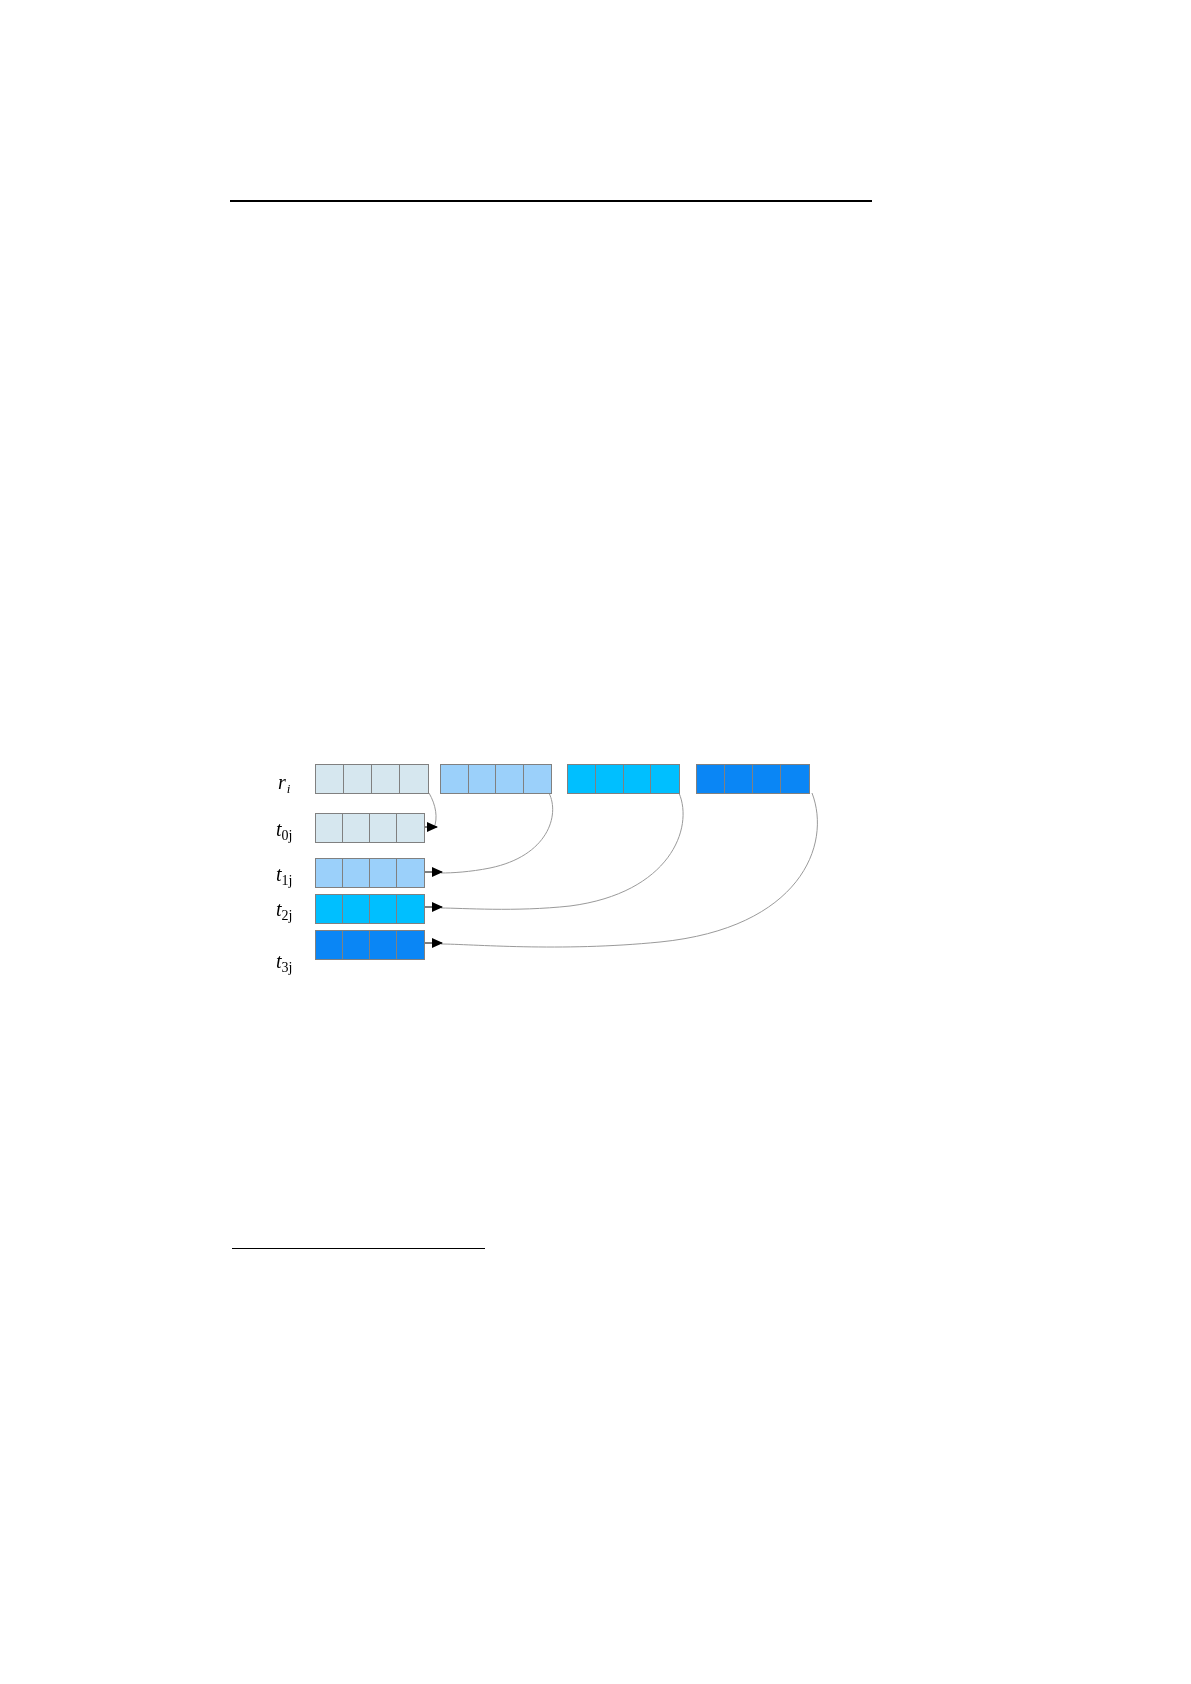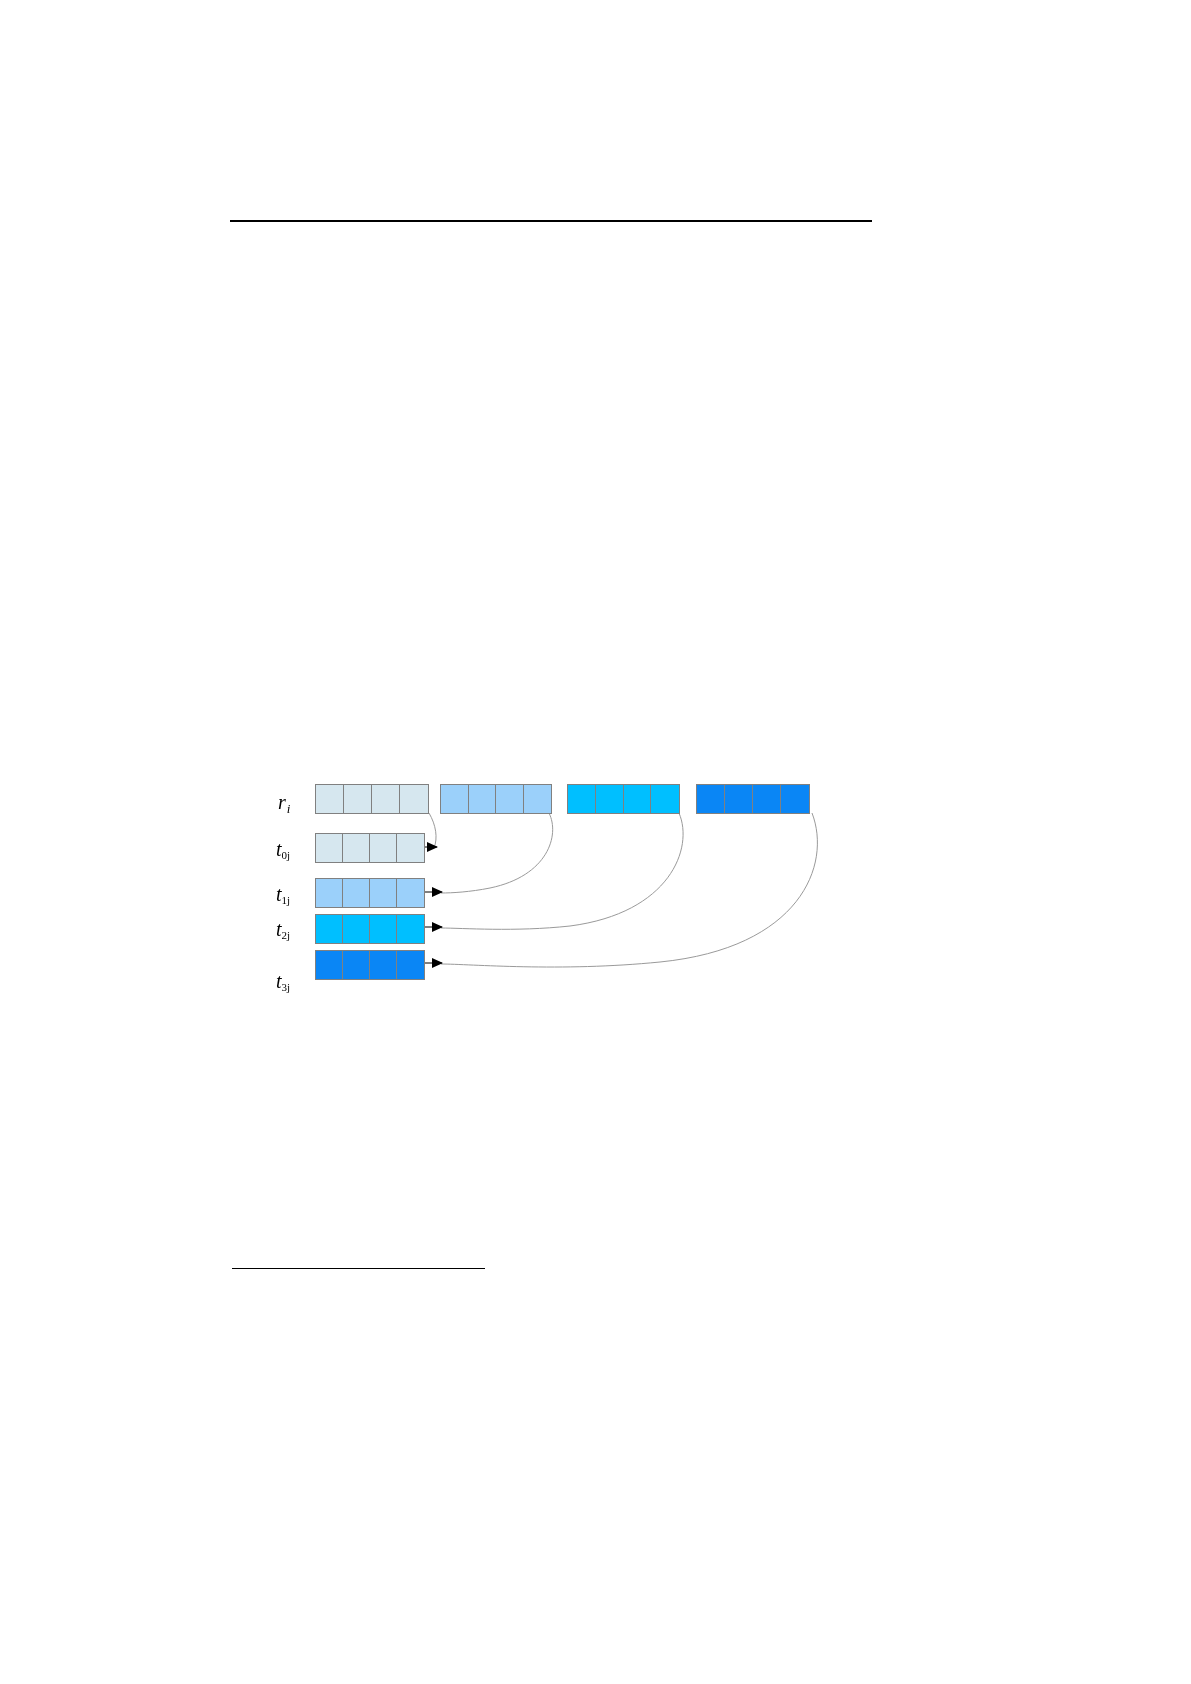--- a/index.html
+++ b/index.html
@@ -11,21 +11,20 @@
     width: 1191px;
     height: 1684px;
     position: relative;
     font-family: "Liberation Serif", serif;
     overflow: hidden;
   }
   .page {
     position: absolute;
     inset: 0;
     background: #ffffff;
-    margin-top: 20px;
   }
   
   .header-rule {
     position: absolute;
     left: 230px;
     top: 200px;
     width: 642px;
     height: 2px;
     background: #000000;
   }
@@ -57,21 +56,21 @@
     white-space: nowrap;
     letter-spacing: 0;
   }
   .row-label .sub {
     font-size: 13px;
     font-style: italic;
     vertical-align: -0.28em;
     padding-left: 1px;
   }
   .row-label .sub-up {
-    font-size: 11px;
+    font-size: 14px;
     font-style: normal;
     vertical-align: -0.28em;
   }
 
   .cellgroup {
     position: absolute;
     display: flex;
     box-sizing: border-box;
     border: 1px solid #808080;
   }

